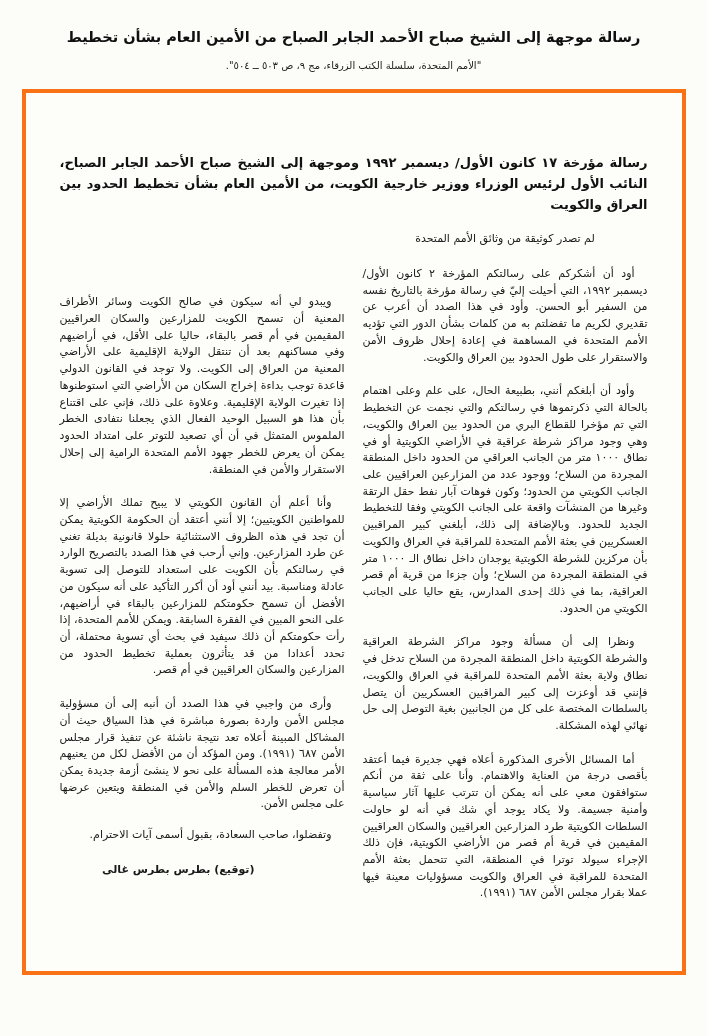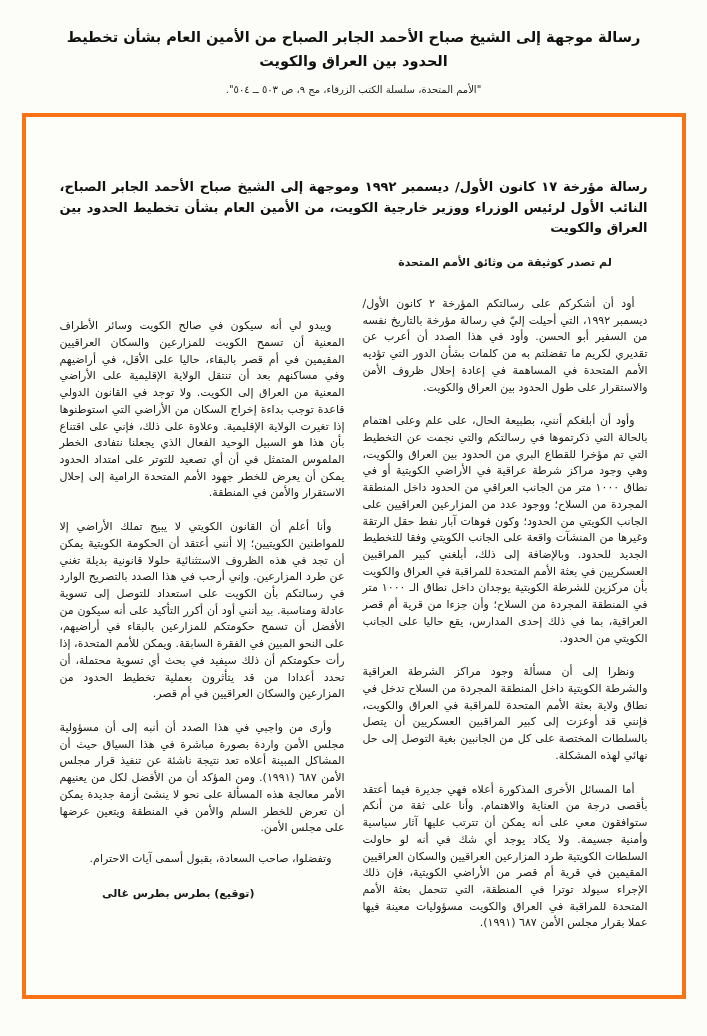--- a/index.html
+++ b/index.html
@@ -62,24 +62,24 @@
     direction: rtl;
     font-size: 11px;
     line-height: 1.52;
     text-align: justify;
     color: #191919;
   }
   .col-left {
     padding-top: 46px;
   }
   .not-doc-heading {
-    font-weight: bold;
+    font-weight: normal;
     text-align: center;
     font-size: 11px;
-    margin: 0 0 24px 0;
+    margin: 0 0 18px 0;
   }
   p.para {
     margin: 17px 0 9px 0;
     text-indent: 13px;
   }
   .closing {
     margin: 14px 0 0 0;
     text-indent: 13px;
   }
   .signature {
@@ -87,21 +87,20 @@
     margin: 18px 90px 16px 0;
   }
 </style>
 </head>
 <body>
 
 <div class="page">
 
   <div class="page-header">
     <div class="title-line">رسالة موجهة إلى الشيخ صباح الأحمد الجابر الصباح من الأمين العام بشأن تخطيط</div>
-    <div class="title-line">الحدود بين العراق والكويت</div>
     <div class="source-line">"الأمم المتحدة، سلسلة الكتب الزرقاء، مج ٩، ص ٥٠٣ ــ ٥٠٤".</div>
   </div>
 
   <div class="doc-frame">
 
     <div class="letter-header">رسالة مؤرخة ١٧ كانون الأول/ ديسمبر ١٩٩٢ وموجهة إلى الشيخ صباح الأحمد الجابر الصباح، النائب الأول لرئيس الوزراء ووزير خارجية الكويت، من الأمين العام بشأن تخطيط الحدود بين العراق والكويت</div>
 
     <div class="columns">
 
       <div class="col col-right">

